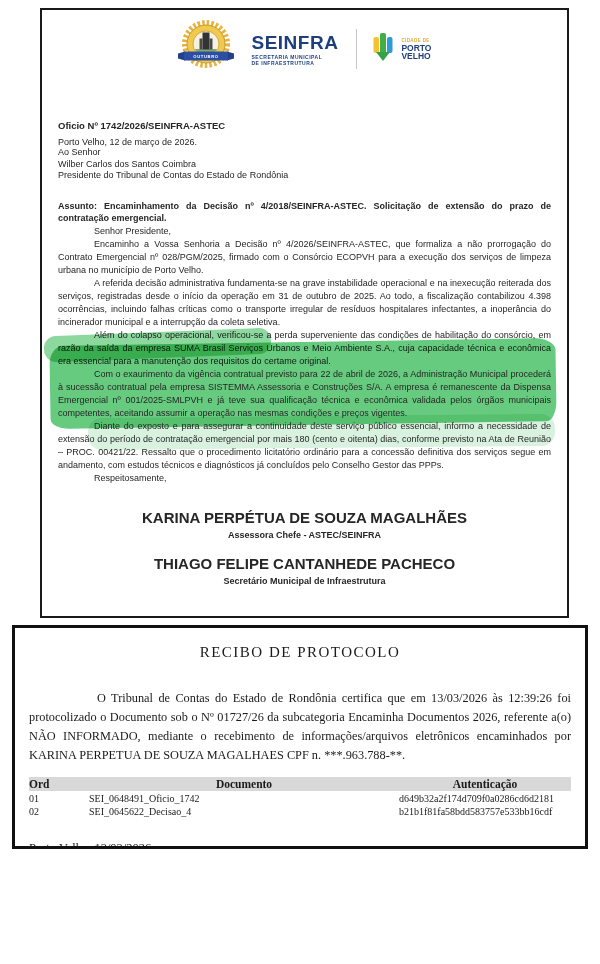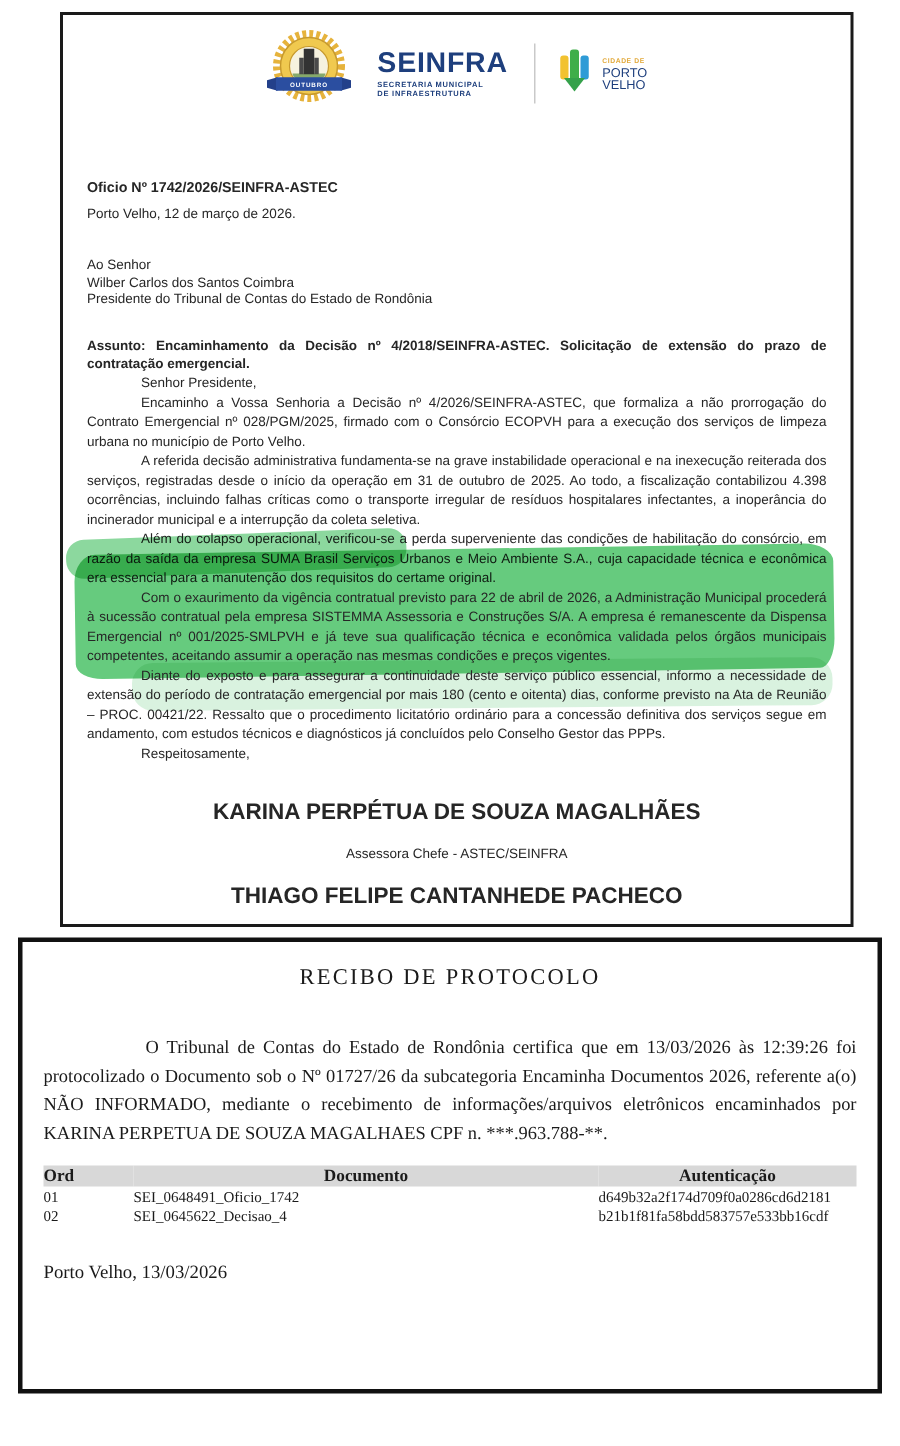--- a/index.html
+++ b/index.html
@@ -10,25 +10,25 @@
     position:relative; margin:8px 0 0 40px; width:529px; height:610px;
     border:2px solid #1a1a1a; padding:0 16px; overflow:hidden; background:#fff;
   }
   .letterhead{ margin-top:10px; height:58px; display:flex; justify-content:center; align-items:center; gap:18px; }
   .seinfra-logo{ text-align:left; }
   .seinfra-title{ font-size:19px; font-weight:bold; color:#1e3f7d; letter-spacing:.5px; line-height:19px; }
   .seinfra-sub{ font-size:5px; font-weight:bold; color:#1e3f7d; letter-spacing:.5px; line-height:6px; margin-top:2px; white-space:pre-line; }
   .city-logo{ display:flex; align-items:center; gap:6px; border-left:1px solid #c9c9c9; padding-left:14px; height:40px; }
   .city-text{ line-height:5px; }
   .city-small{ font-size:4.5px; font-weight:bold; color:#e2a93a; letter-spacing:.4px; display:block; }
-  .city-name{ font-size:8.5px; font-weight:normal; color:#1e3f7d; line-height:8.5px; white-space:pre-line; display:block; margin-top:1px; }
+  .city-name{ font-size:8.5px; font-weight:bold; color:#1e3f7d; line-height:8.5px; white-space:pre-line; display:block; margin-top:1px; }
 
   .oficio-number{ margin-top:42px; font-size:9.5px; font-weight:bold; }
   .letter-date{ margin-top:6px; font-size:9px; text-align:left; }
-  .addressee{ margin-top:24px; font-size:9px; line-height:11.5px; }
+  .addressee{ margin-top:0; font-size:9px; line-height:11.5px; }
   .subject{ margin-top:18px; font-size:9px; font-weight:bold; line-height:12.5px; text-align:justify; }
 
   .letter-body p{ font-size:9px; line-height:13px; text-align:justify; text-indent:36px; margin-top:0; position:relative; }
   .salutation{ margin-top:22px; }
 
   
   .hl-wrap{ position:relative; }
   .hl-main{ position:absolute; left:-8px; right:-5px; top:-26px; bottom:-5px;
     background:#3fbe5d; opacity:.8; mix-blend-mode:multiply; pointer-events:none;
     border-radius:14px 20px 10px 18px / 18px 12px 20px 10px; transform:rotate(-.9deg); }
@@ -37,25 +37,25 @@
     border-radius:12px; transform:rotate(-2.2deg); }
   .hl-wash{ position:absolute; left:6%; right:-4px; top:-4px; height:32px;
     background:#3fbe5d; opacity:.2; mix-blend-mode:multiply; pointer-events:none;
     border-radius:14px; transform:rotate(-.5deg); }
 
   .closing{ margin-top:12px; }
   .sig-block{ text-align:center; }
   .sig-1{ margin-top:24px; }
   .sig-2{ margin-top:15px; }
   .sig-name{ font-size:15px; font-weight:bold; }
-  .sig-title{ font-size:9px; margin-top:14px; }
+  .sig-title{ font-size:9px; margin-top:4px;font-weight:bold; }
 
   
   .receipt-box{
-    margin:7px 0 0 12px; width:576px; height:304px; border:3px solid #111;
+    margin:7px 0 0 12px; width:576px; height:224px; border:3px solid #111;
     padding:0 14px; overflow:hidden; background:#fff;
     font-family:"Liberation Serif",serif; color:#1a1a1a;
   }
   .receipt-title{ margin-top:16px; text-align:center; font-size:15px; letter-spacing:1.5px; font-weight:normal; }
   .receipt-body{ margin-top:28px; font-size:12.3px; line-height:19px; text-align:justify; text-indent:68px; }
   .protocol-table{ width:100%; margin-top:12px; border-collapse:collapse; }
   .protocol-table th{ background:#d8d8d8; font-size:11.5px; font-weight:bold; padding:1px 0; }
   .th-ord{ text-align:left; padding-left:20px; width:60px; }
   .th-doc{ text-align:center; width:310px; }
   .th-aut{ text-align:center; }

